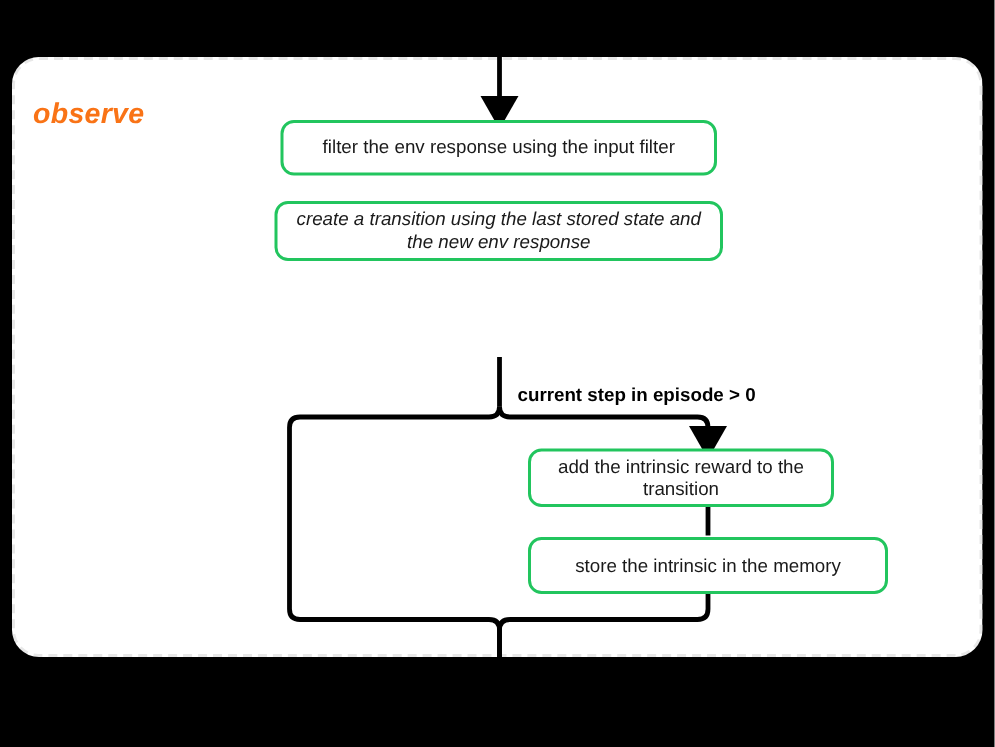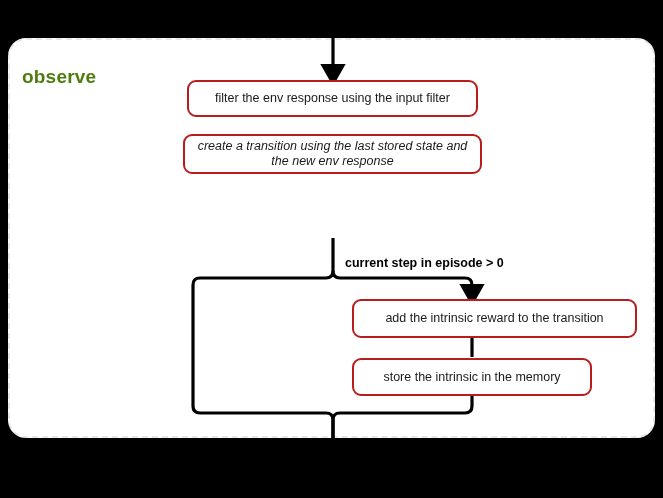--- a/index.html
+++ b/index.html
@@ -14,29 +14,29 @@
   
   .scope{
     position:absolute;left:8px;top:38px;width:647px;height:400px;
     background:#ffffff;
     border:2px dashed #e8e8e8;
     border-radius:18px;
     box-sizing:border-box;
   }
   .scope-title{
     position:absolute;left:22px;top:66px;
-    font-size:19px;font-weight:bold;color:#4d7c0f;
-    letter-spacing:0.2px;line-height:22px;
+    font-size:19px;font-weight:bold;color:#f97316;
+    letter-spacing:0.2px;line-height:22px;font-style:italic;
   }
 
   
   .node{
     position:absolute;box-sizing:border-box;
     background:#ffffff;
-    border:2px solid #b91c1c;
+    border:2px solid #22c55e;
     border-radius:9px;
     display:flex;align-items:center;justify-content:center;
     text-align:center;
     color:#1a1a1a;font-size:12.5px;line-height:15px;
     padding:2px 10px;
   }
 
   
   .wires{position:absolute;left:0;top:0;width:663px;height:498px;pointer-events:none;}
 
@@ -78,21 +78,21 @@
 
   <div class="node" style="left:187px;top:80px;width:291px;height:37px;">
     <span>filter the env response using the input filter</span>
   </div>
 
   <div class="node" style="left:183px;top:134px;width:299px;height:40px;font-style:italic;">
     <span>create a transition using the last stored state and the new env response</span>
   </div>
 
 
-  <div class="node" style="left:352px;top:299px;width:285px;height:39px;">
+  <div class="node" style="left:352px;top:299px;width:204px;height:39px;">
     <span>add the intrinsic reward to the transition</span>
   </div>
 
   <div class="node" style="left:352px;top:358px;width:240px;height:38px;">
     <span>store the intrinsic in the memory</span>
   </div>
 
 </div>
 
 </body></html>

